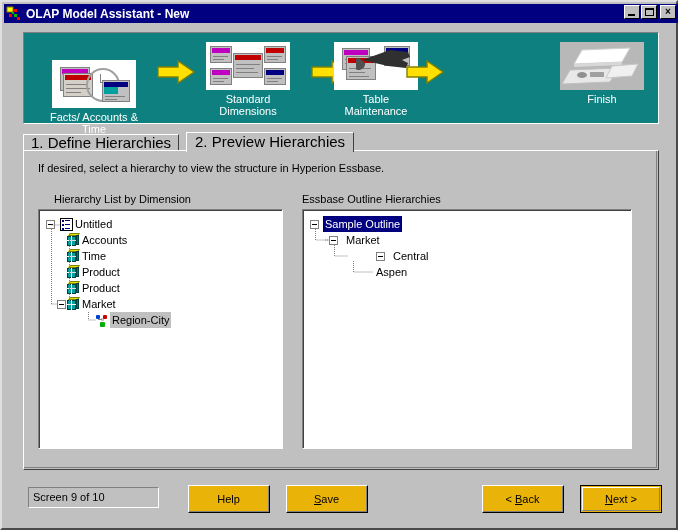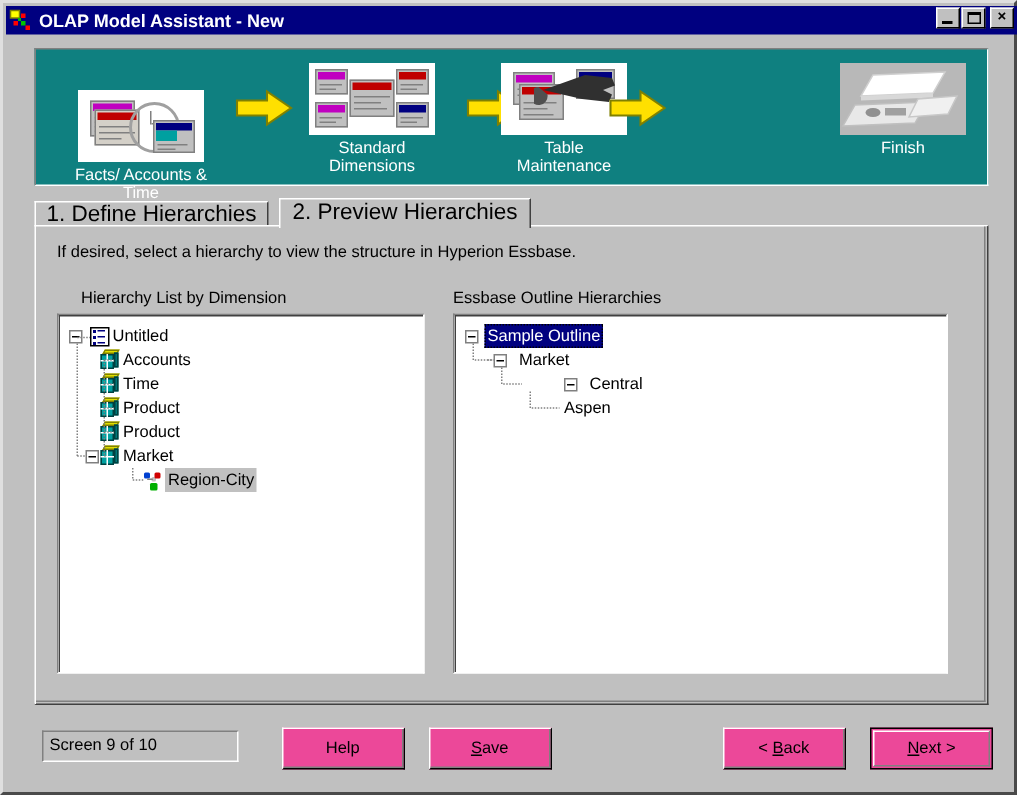--- a/index.html
+++ b/index.html
@@ -126,21 +126,21 @@
 
   
   #status{
     position:absolute;left:26px;top:485px;width:131px;height:21px;
     background:#c0c0c0;
     border-top:1px solid #808080;border-left:1px solid #808080;
     border-right:1px solid #fff;border-bottom:1px solid #fff;
     box-sizing:border-box;font-size:11px;line-height:19px;padding-left:4px;
   }
   .btn{
-    position:absolute;top:483px;width:82px;height:28px;background:#ec4899;
+    position:absolute;top:483px;width:82px;height:28px;background:#eab308;
     border-top:1px solid #fff;border-left:1px solid #fff;
     border-right:1px solid #000;border-bottom:1px solid #000;
     box-sizing:border-box;font-size:11px;
     display:flex;align-items:center;justify-content:center;
   }
   .btn .face{
     position:absolute;left:0;top:0;right:0;bottom:0;
     border-right:1px solid #808080;border-bottom:1px solid #808080;
     box-sizing:border-box;display:flex;align-items:center;justify-content:center;
   }

